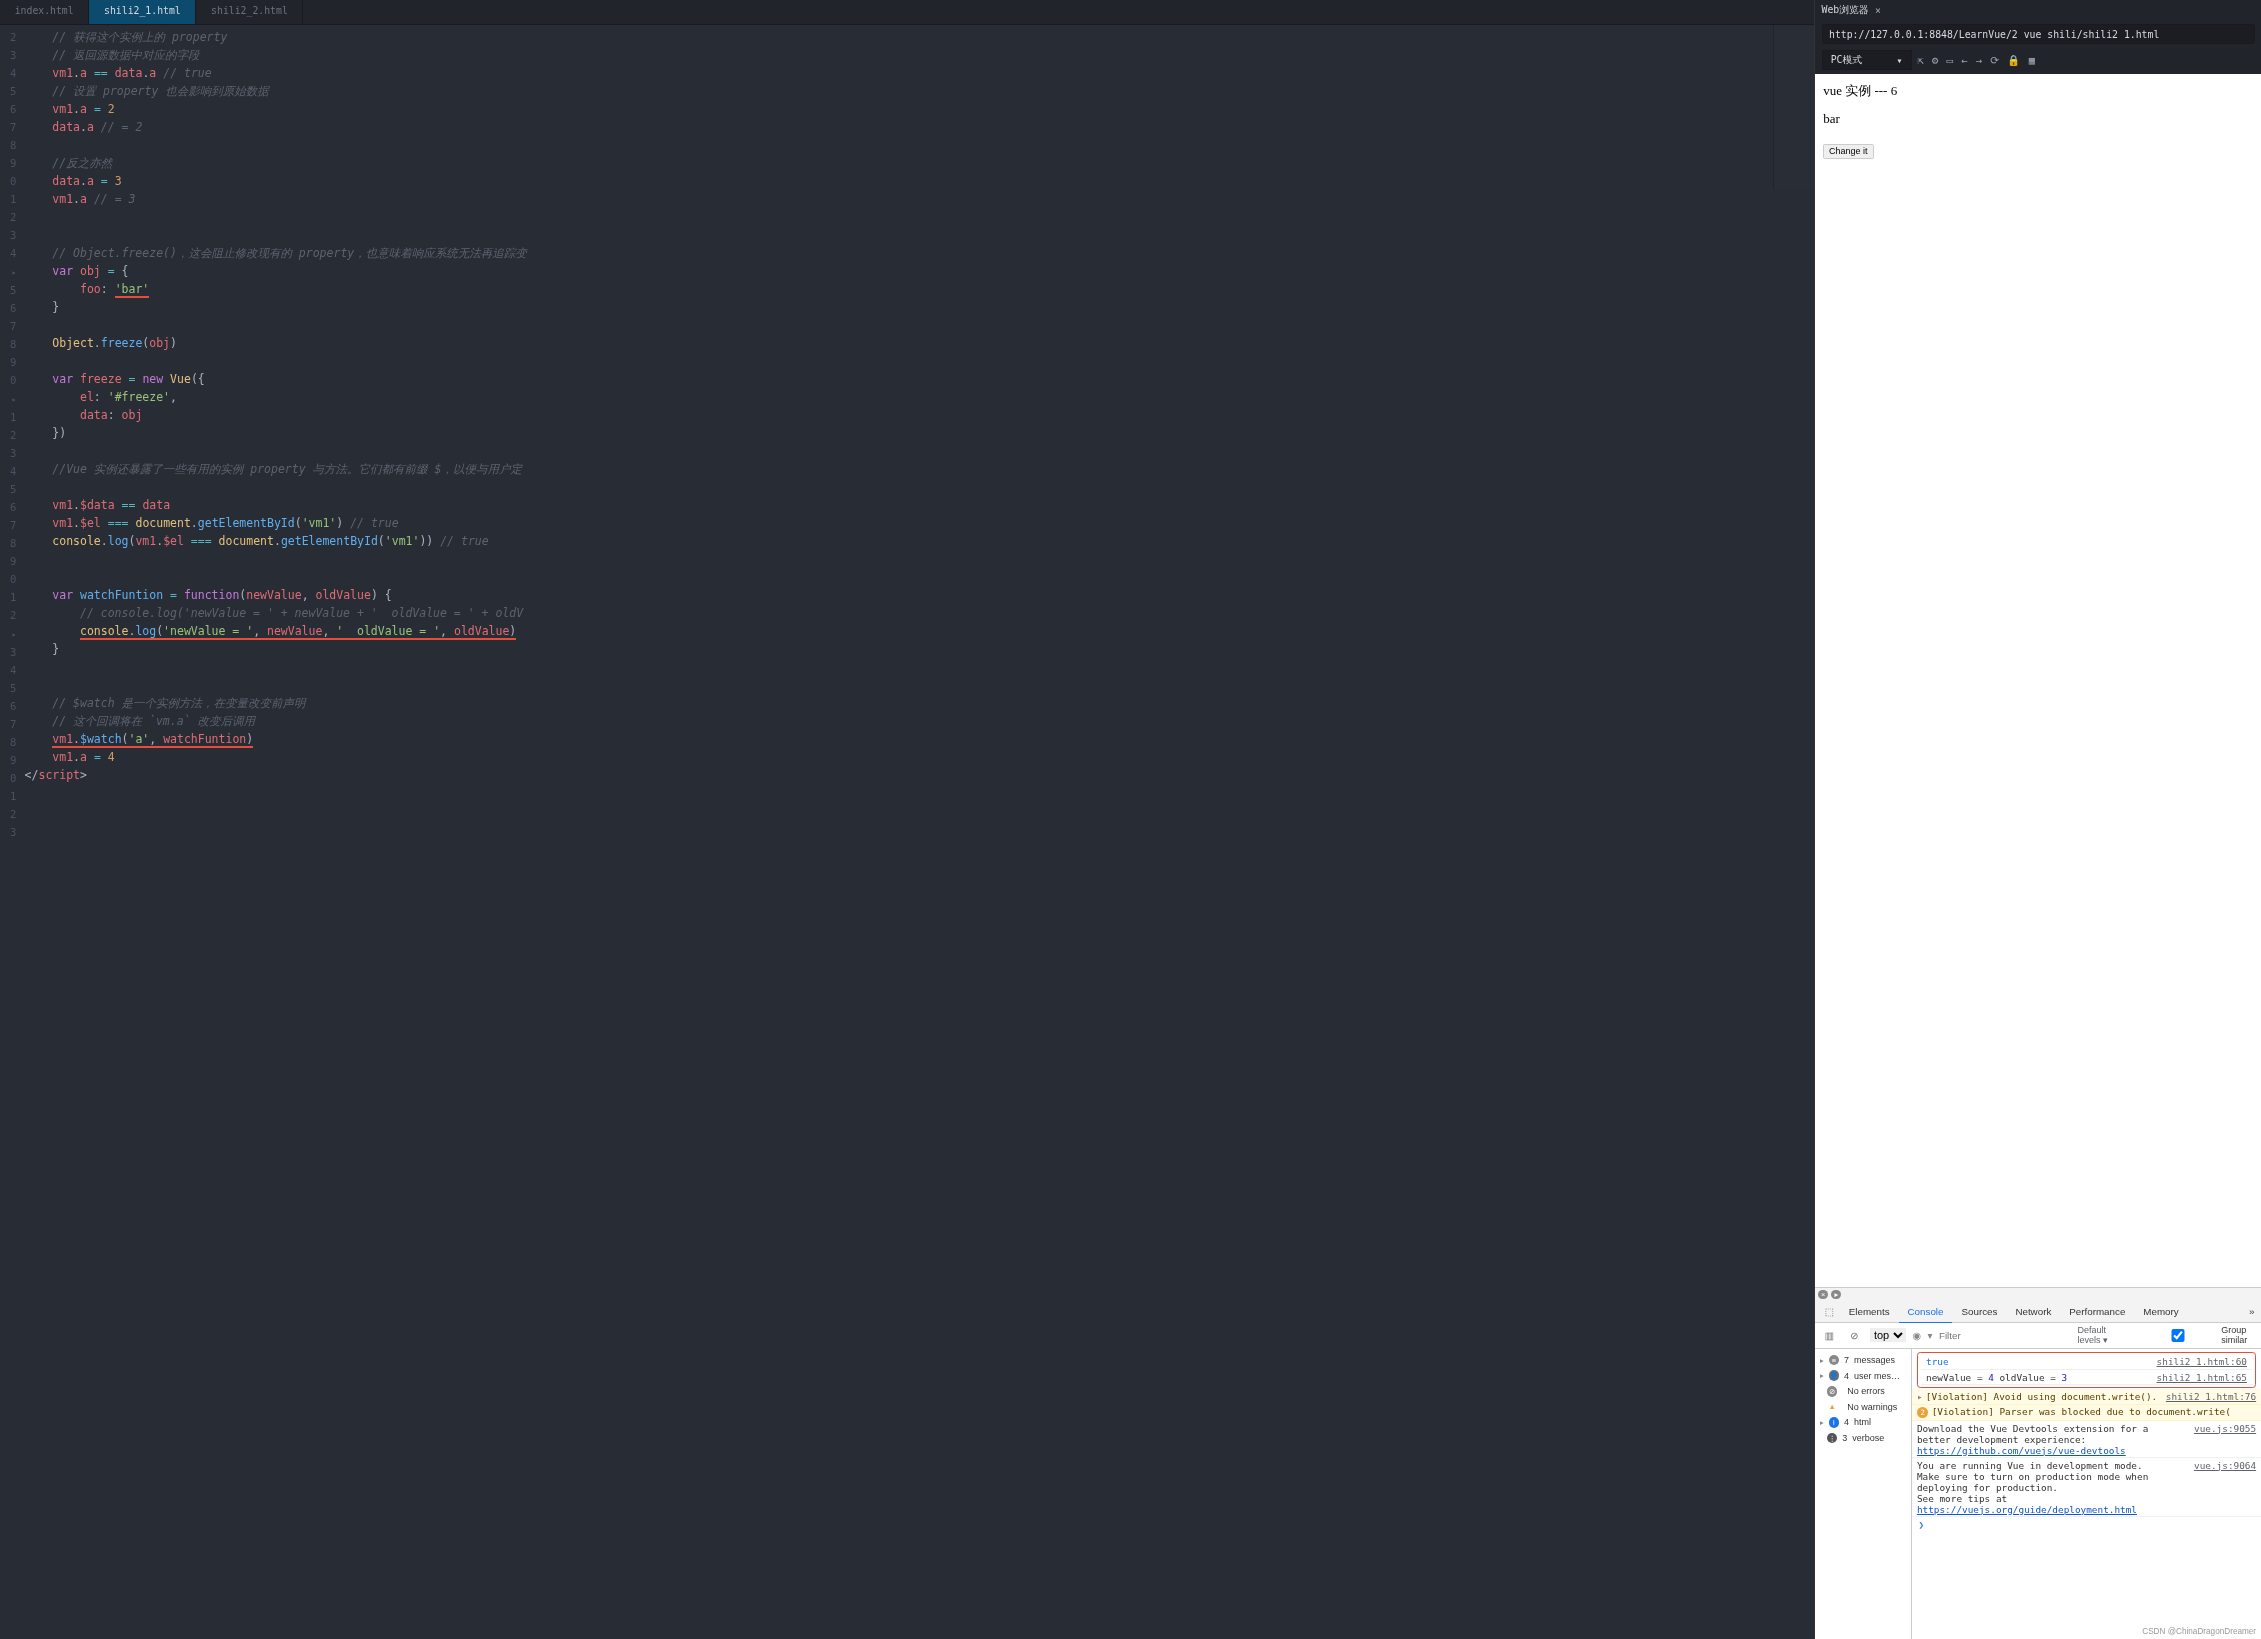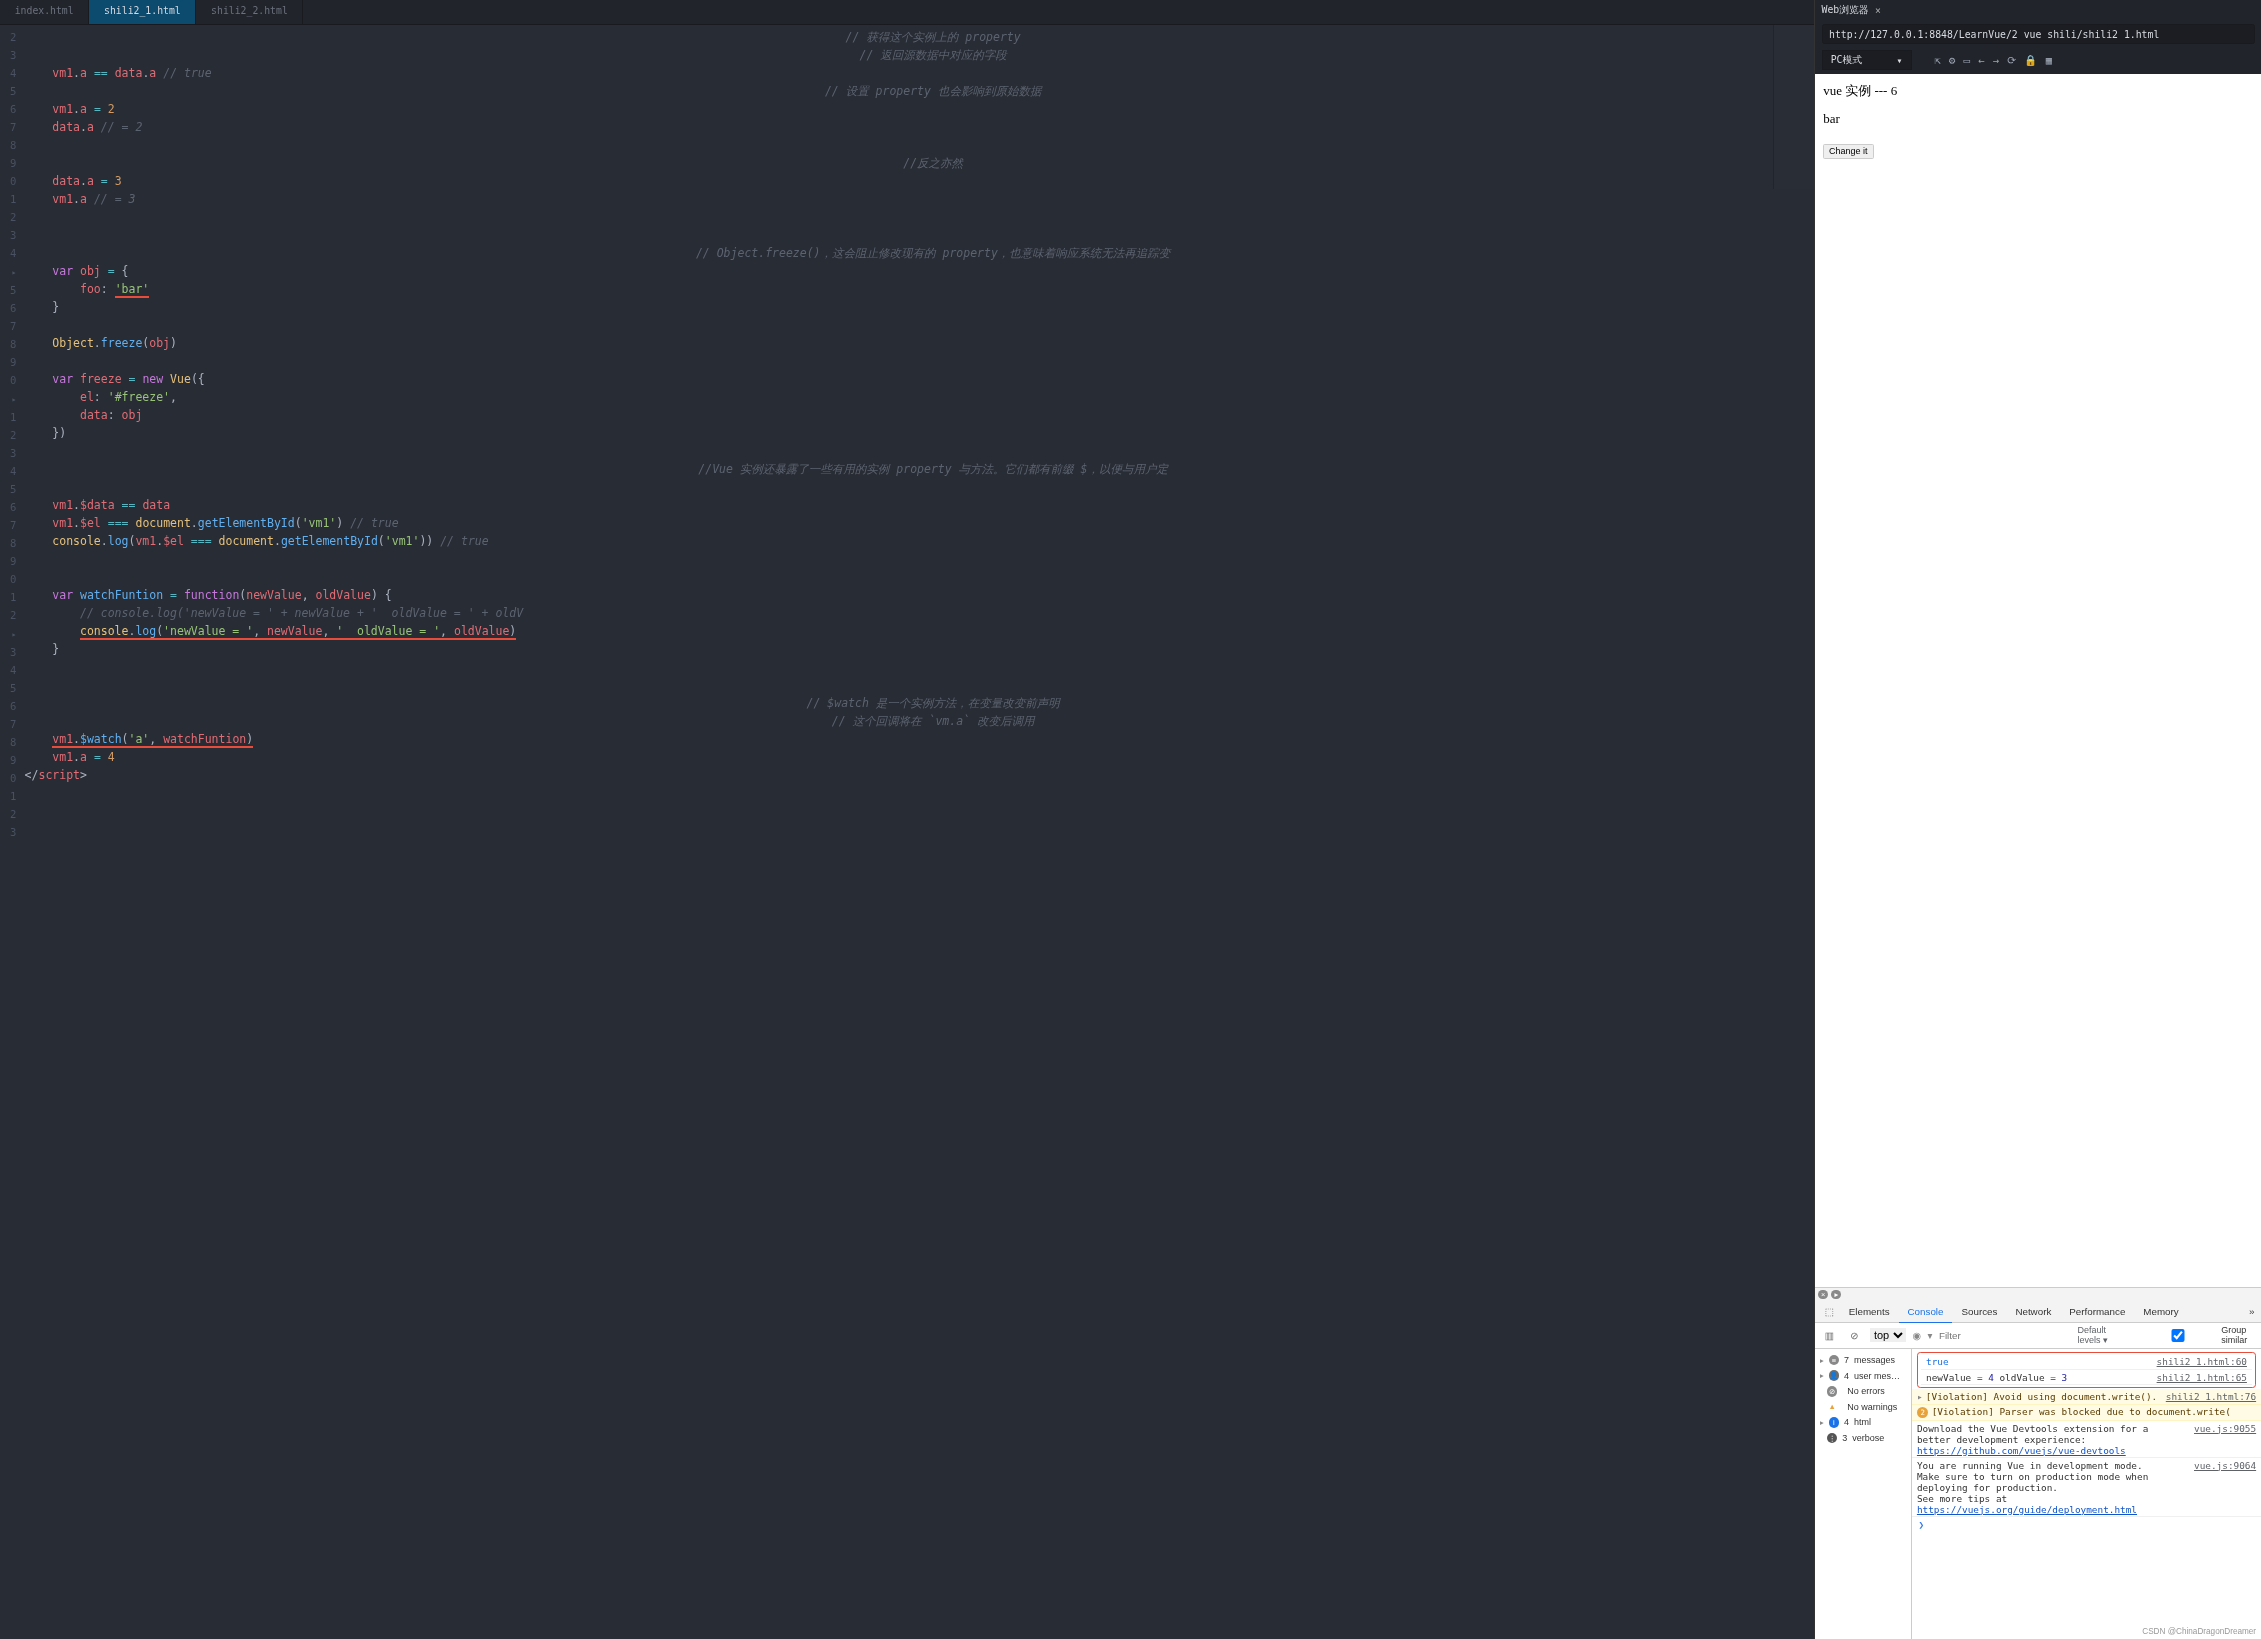--- a/index.html
+++ b/index.html
@@ -55,21 +55,21 @@
 }
 .gutter .fold { color: #495162; font-size: 8.2px; display:inline-block; width:6.5px;}
 .code {
   flex: 1;
   padding-top: 3.3px;
   font-size: 11.5px;
   line-height: 18px;
   white-space: pre;
   overflow: hidden;
 }
-.cm { color: #5c6370; font-style: italic; text-align: center; }
+.cm { color: #5c6370; font-style: italic; }
 .kw { color: #c678dd; }
 .vr { color: #e06c75; }
 .pr { color: #abb2bf; }
 .op { color: #56b6c2; }
 .st { color: #98c379; }
 .nm { color: #d19a66; }
 .fn { color: #61afef; }
 .tg { color: #e06c75; }
 .id { color: #e5c07b; }
 .ul-red { border-bottom: 2.5px solid #e84d3c; }
@@ -113,21 +113,21 @@
   color: #d7dae0;
   padding: 3.3px 6.5px;
   font-size: 9.8px;
   font-family: inherit;
   border-radius: 2.5px;
 }
 .browser-toolbar {
   display: flex;
   align-items: center;
   padding: 3.3px 6.5px;
-  gap: 18px;
+  gap: 1px;
 }
 .mode-select {
   background: #1b1d23;
   border: 0.8px solid #181a1f;
   color: #d7dae0;
   padding: 2.5px 8.2px;
   font-size: 9.8px;
   width: 90px;
   display:flex;
   justify-content: space-between;

